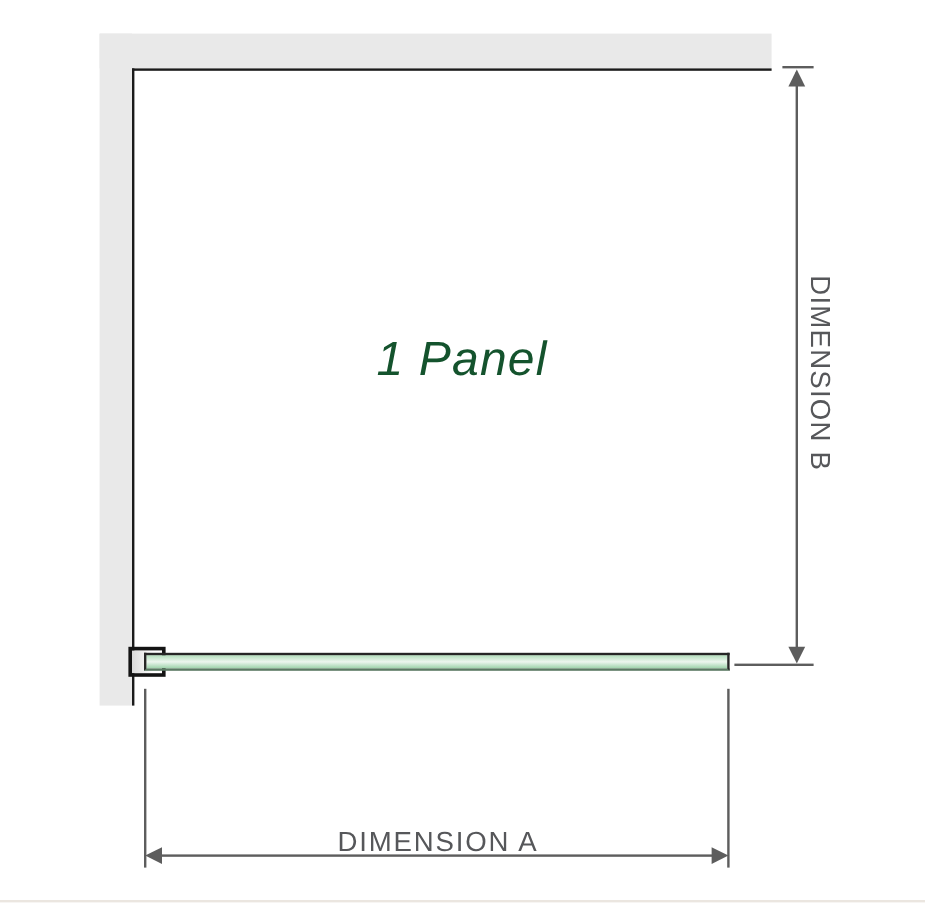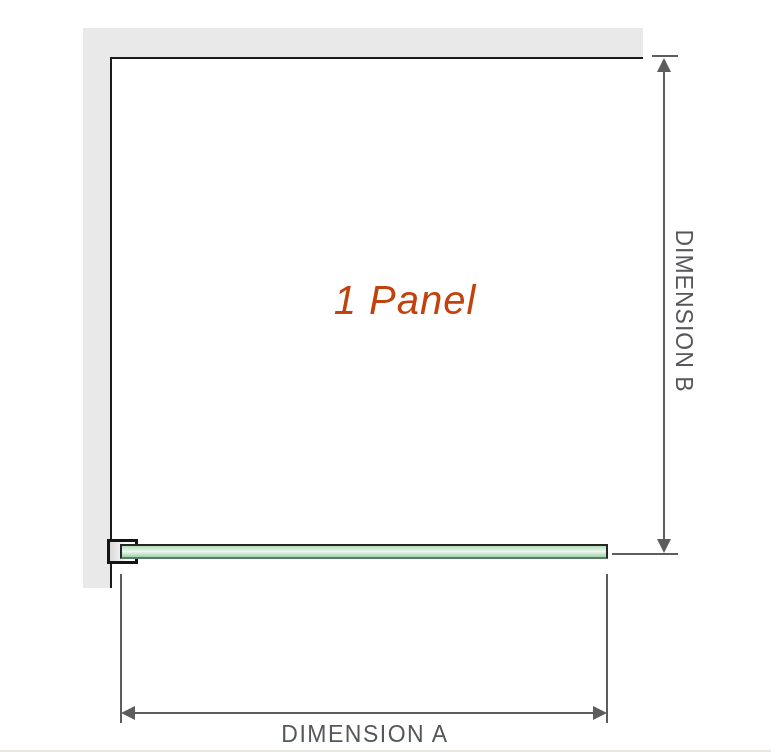--- a/index.html
+++ b/index.html
@@ -36,24 +36,23 @@
     left: 110px; top: 57px; width: 2px; height: 531px;
     background: #1b1b1b;
   }
 
   
   .panel-label {
     left: 385px; top: 300px;
     transform: translate(-50%, -50%);
     font-size: 40px;
     font-style: italic;
-    color: #c2410c;
+    color: #14532d;
     letter-spacing: 1px;
     white-space: nowrap;
-    margin-left: 20px;
   }
 
   
   .clamp {
     left: 107px; top: 539px; width: 31px; height: 25px;
     box-sizing: border-box;
     border: 3px solid #141414;
     background: linear-gradient(to right, #d9d9d9, #ffffff 70%);
     z-index: 2;
   }
@@ -108,21 +107,21 @@
     color: #56575a;
     letter-spacing: 1px;
     white-space: nowrap;
   }
 
   .dim-a-ext-left  { left: 120px; top: 574px; width: 2px; height: 149px; }
   .dim-a-ext-right { left: 606px; top: 574px; width: 2px; height: 149px; }
   .dim-a-line      { left: 126px; top: 712px; width: 474px; height: 2px; }
 
   .dim-a-label {
-    left: 365px; top: 734px;
+    left: 365px; top: 702px;
     transform: translate(-50%, -50%);
     font-size: 23px;
     color: #56575a;
     letter-spacing: 1.5px;
     white-space: nowrap;
   }
 
   
   .bottom-divider {
     left: 0; top: 750px; width: 771px; height: 2px;

